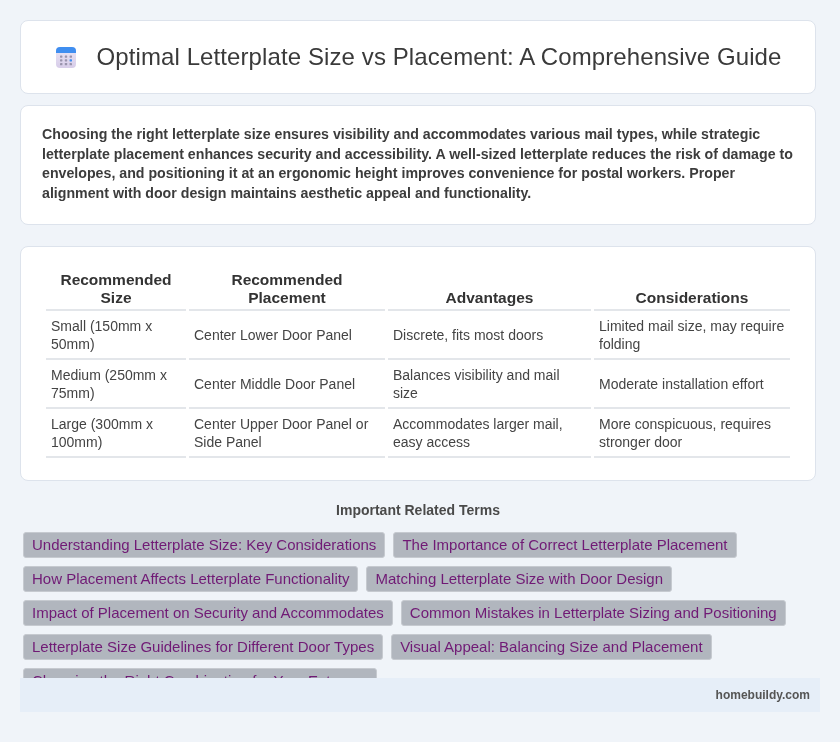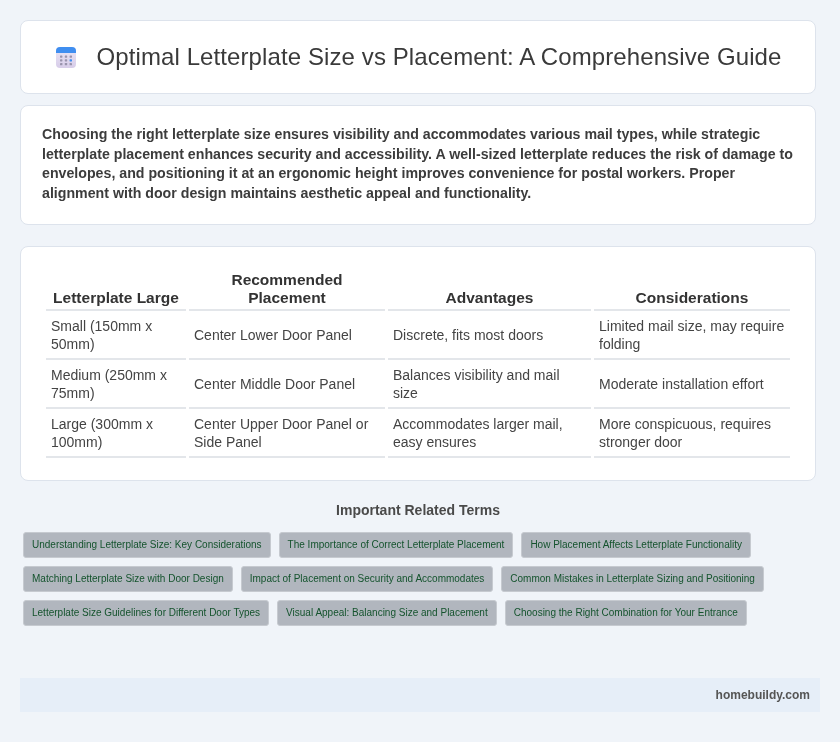--- a/index.html
+++ b/index.html
@@ -96,22 +96,22 @@
       margin-top: 14px;
       display: flex;
       flex-wrap: wrap;
       gap: 8px 8px;
       padding-left: 3px;
       width: 780px;
     }
     .tag {
       display: inline-block;
       background: #b1b6be;
-      color: #14532d;
-      font-size: 10px;
+      color: #701a75;
+      font-size: 15px;
       padding: 5px 8px;
       border-radius: 3px;
       border: 1px solid #c6cad0;
       line-height: 14px;
       cursor: pointer;
       white-space: nowrap;
     }
     
     .footer {
       position: absolute;
@@ -170,21 +170,21 @@
   <div class="card table-card">
     <table>
       <colgroup>
         <col class="c1">
           <col class="c2">
           <col class="c3">
           <col class="c4">
       </colgroup>
       <thead>
         <tr>
-          <th>Letterplate Large</th>
+          <th>Recommended Size</th>
           <th>Recommended Placement</th>
           <th>Advantages</th>
           <th>Considerations</th>
         </tr>
       </thead>
       <tbody>
         <tr>
           <td>Small (150mm x 50mm)</td>
           <td>Center Lower Door Panel</td>
           <td>Discrete, fits most doors</td>
@@ -192,21 +192,21 @@
         </tr>
         <tr>
           <td>Medium (250mm x 75mm)</td>
           <td>Center Middle Door Panel</td>
           <td>Balances visibility and mail size</td>
           <td>Moderate installation effort</td>
         </tr>
         <tr>
           <td>Large (300mm x 100mm)</td>
           <td>Center Upper Door Panel or Side Panel</td>
-          <td>Accommodates larger mail, easy ensures</td>
+          <td>Accommodates larger mail, easy access</td>
           <td>More conspicuous, requires stronger door</td>
         </tr>
       </tbody>
     </table>
   </div>
 
   <h2 class="related-title">Important Related Terms</h2>
 
   <div class="tags">
     <a class="tag">Understanding Letterplate Size: Key Considerations</a>

